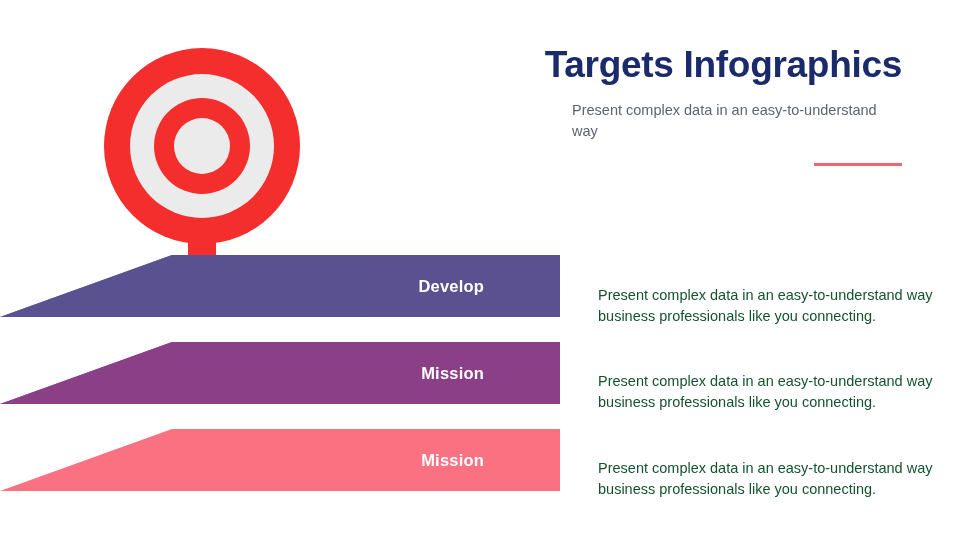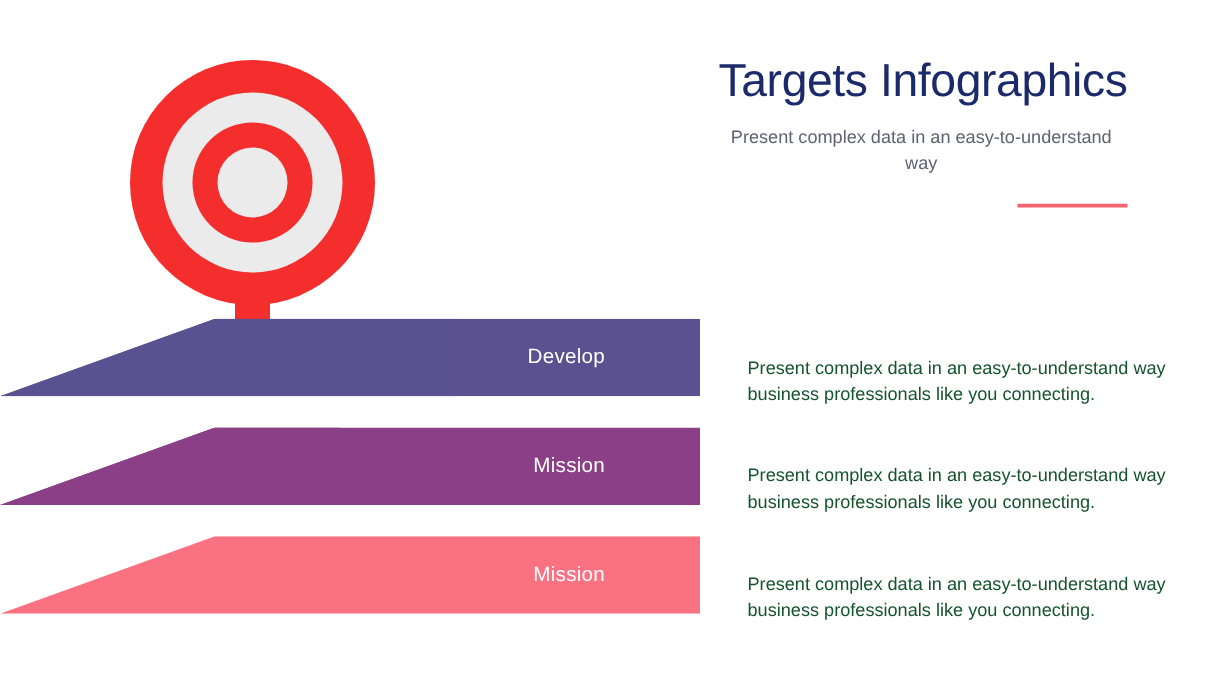--- a/index.html
+++ b/index.html
@@ -14,35 +14,35 @@
     overflow: hidden;
     font-family: "Liberation Sans", sans-serif;
   }
 
   
   .title {
     position: absolute;
     right: 78px;
     top: 44px;
     font-size: 37px;
-    font-weight: normal;
+    font-weight: bold;
     color: #1b2a6b;
     letter-spacing: -0.3px;
     white-space: nowrap;
     text-align: right;
   }
   .subtitle {
     position: absolute;
     right: 78px;
     top: 100px;
     width: 330px;
     font-size: 14.5px;
     line-height: 1.45;
     color: #5d6470;
-    text-align: center;
+    text-align: left;
   }
   .accent-rule {
     position: absolute;
     right: 78px;
     top: 163px;
     width: 88px;
     height: 3px;
     background: #f3646f;
   }
 
@@ -80,21 +80,21 @@
   }
   .band svg { display: block; width: 100%; height: 100%; }
 
   .band-label {
     position: absolute;
     right: 76px;
     top: 50%;
     transform: translateY(-50%);
     color: #ffffff;
     font-size: 16.5px;
-    font-weight: normal;
+    font-weight: bold;
     letter-spacing: 0.2px;
     white-space: nowrap;
   }
 
   .band-develop { top: 255px; }
   .band-vision  { top: 342px; }
   .band-mission { top: 429px; text-align: center; }
 
   
   .desc {

